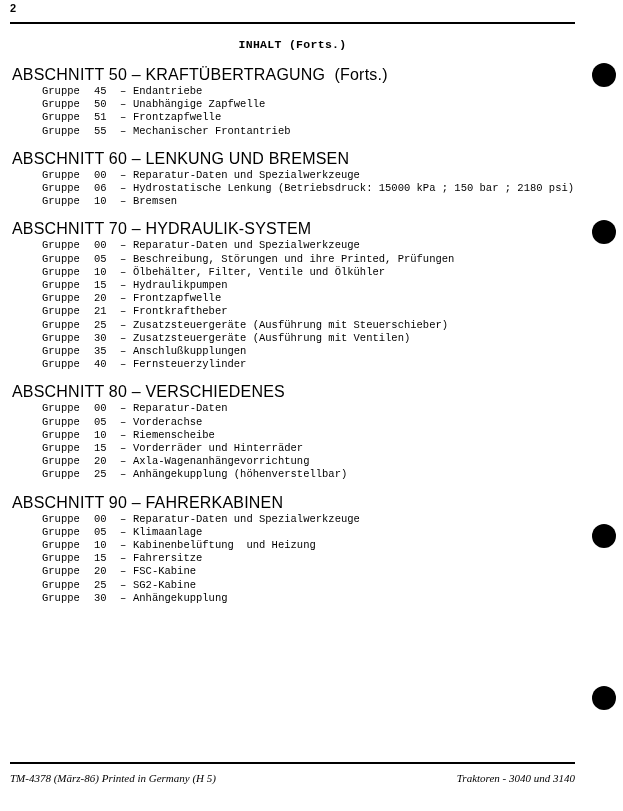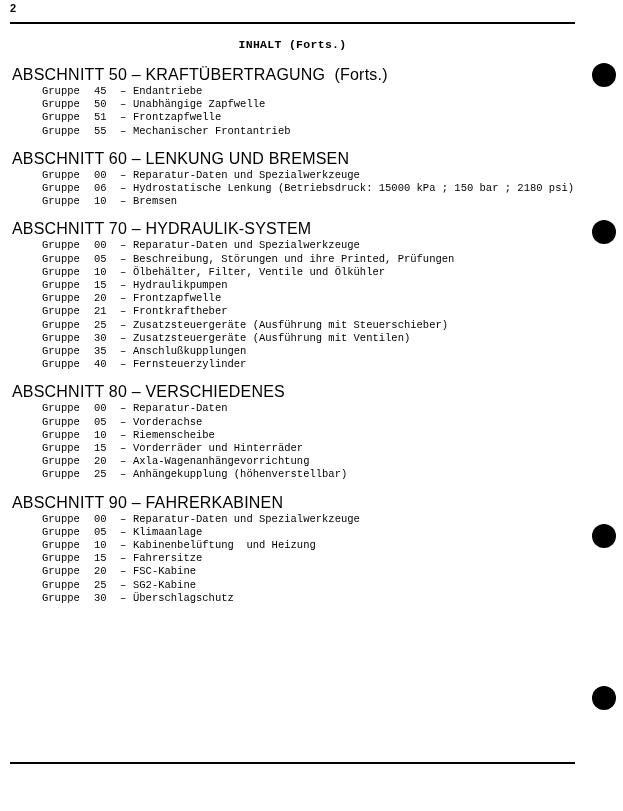--- a/index.html
+++ b/index.html
@@ -165,25 +165,29 @@
         <div class="group-row"><span class="group-label">Gruppe</span><span class="group-num">25</span><span class="group-dash">–</span><span class="group-text">Anhängekupplung (höhenverstellbar)</span></div>
       </div>
       <div class="section">
         <div class="section-head">ABSCHNITT 90 – FAHRERKABINEN</div>
         <div class="group-row"><span class="group-label">Gruppe</span><span class="group-num">00</span><span class="group-dash">–</span><span class="group-text">Reparatur-Daten und Spezialwerkzeuge</span></div>
         <div class="group-row"><span class="group-label">Gruppe</span><span class="group-num">05</span><span class="group-dash">–</span><span class="group-text">Klimaanlage</span></div>
         <div class="group-row"><span class="group-label">Gruppe</span><span class="group-num">10</span><span class="group-dash">–</span><span class="group-text">Kabinenbelüftung  und Heizung</span></div>
         <div class="group-row"><span class="group-label">Gruppe</span><span class="group-num">15</span><span class="group-dash">–</span><span class="group-text">Fahrersitze</span></div>
         <div class="group-row"><span class="group-label">Gruppe</span><span class="group-num">20</span><span class="group-dash">–</span><span class="group-text">FSC-Kabine</span></div>
         <div class="group-row"><span class="group-label">Gruppe</span><span class="group-num">25</span><span class="group-dash">–</span><span class="group-text">SG2-Kabine</span></div>
-        <div class="group-row"><span class="group-label">Gruppe</span><span class="group-num">30</span><span class="group-dash">–</span><span class="group-text">Überschlagschutz</span></div>
+        <div class="group-row"><span class="group-label">Gruppe</span><span class="group-num">30</span><span class="group-dash">–</span><span class="group-text">Anhängekupplung</span></div>
       </div>
     </div>
 
   <div class="rule-bottom"></div>
 
+  <div class="footer">
+    <span class="footer-left">TM-4378 (März-86) Printed in Germany (H 5)</span>
+    <span class="footer-right">Traktoren - 3040 und 3140</span>
+  </div>
 
   <div class="punch-hole hole-1"></div>
   <div class="punch-hole hole-2"></div>
   <div class="punch-hole hole-3"></div>
   <div class="punch-hole hole-4"></div>
 
 </div>
 
 </body></html>

